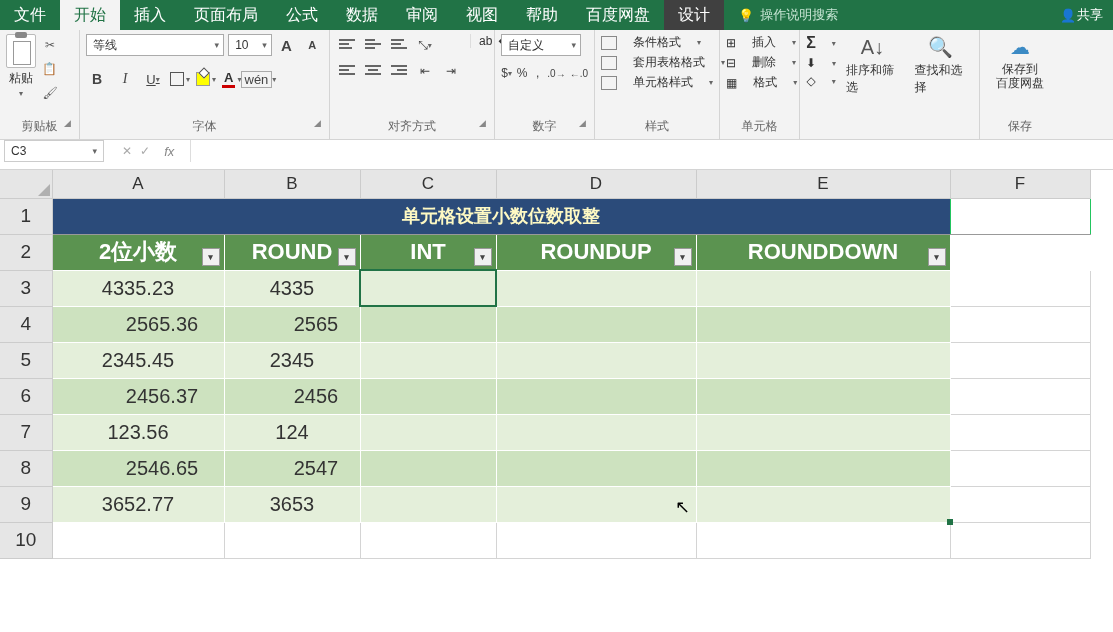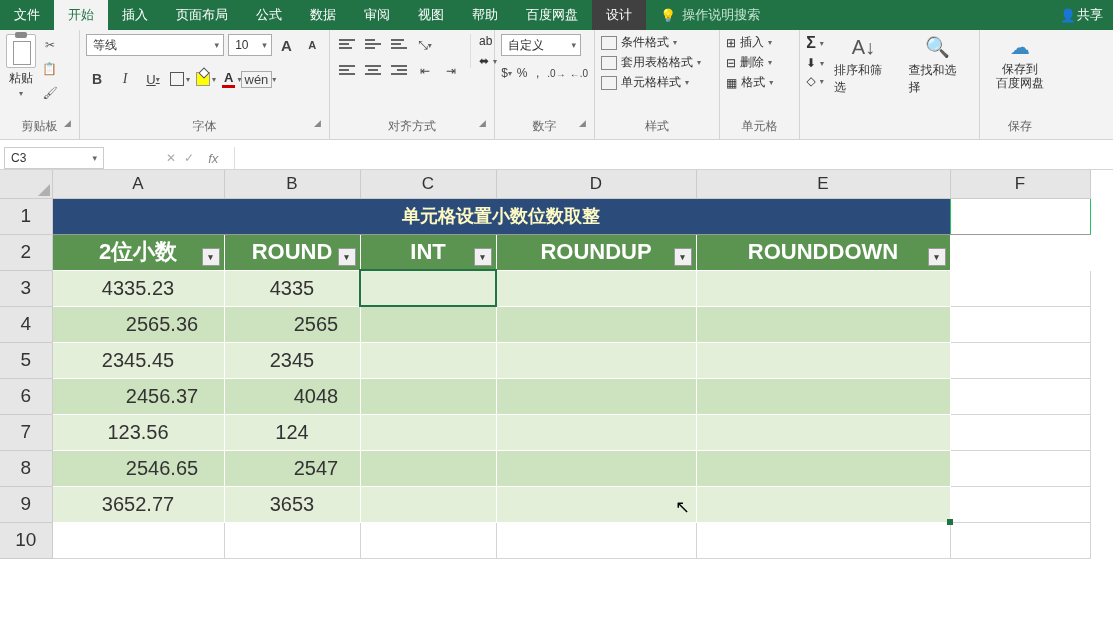--- a/index.html
+++ b/index.html
@@ -1,20 +1,20 @@
 <!DOCTYPE html>
 <html><head>
 <meta charset="utf-8">
 <style>
 * { box-sizing: border-box; margin: 0; padding: 0; font-family: "Microsoft YaHei", sans-serif; }
 body { width: 1113px; height: 632px; background: #fff; overflow: hidden; font-size: 12px; color: #333; }
 
 
 .menubar { height: 30px; background: #217346; display: flex; align-items: stretch; color: #fff; }
-.menubar .tab { padding: 0 14px; display: flex; align-items: center; font-size: 13px; cursor: pointer; }
+.menubar .tab { padding: 0 14px; display: flex; align-items: center; font-size: 16px; cursor: pointer; }
 .menubar .tab.active { background: #f3f3f3; color: #217346; }
 .menubar .spacer { flex: 1; }
 .menubar .tell-me { display: flex; align-items: center; padding: 0 14px; color: #c8e6d5; font-size: 13px; }
 .menubar .tell-me .bulb { margin-right: 6px; }
 .menubar .share { padding: 0 10px; display: flex; align-items: center; font-size: 13px; }
 
 
 .ribbon { height: 110px; background: #f3f3f3; border-bottom: 1px solid #d4d4d4; display: flex; }
 .rgroup { border-right: 1px solid #d4d4d4; display: flex; flex-direction: column; padding: 4px 6px 0 6px; }
 .rgroup .body { flex: 1; display: flex; align-items: flex-start; gap: 4px; }
@@ -46,41 +46,41 @@
 .fill-ico::before { content: ""; position: absolute; top: -4px; left: 3px; width: 6px; height: 6px; border: 1px solid #555; transform: rotate(45deg); background: #fff; }
 .fontcolor-ico { font-weight: bold; font-size: 13px; border-bottom: 3px solid #c00; padding: 0 2px; }
 .wen-ico { font-size: 13px; border: 1px solid #aaa; padding: 0 3px; }
 .drop { font-size: 8px; color: #666; }
 
 
 .align-rows { display: flex; flex-direction: column; gap: 4px; }
 .align-row { display: flex; gap: 4px; }
 .align-btn { width: 22px; height: 20px; display: flex; flex-direction: column; justify-content: center; gap: 2px; padding: 0 3px; }
 .align-btn span { height: 2px; background: #666; display: block; }
-.wrap-col { display: flex; flex-direction: column; gap: 6px; padding-left: 8px; border-left: 1px solid #ddd; margin-left: 4px; }
+.wrap-col { display: flex; flex-direction: row; gap: 6px; padding-left: 8px; border-left: 1px solid #ddd; margin-left: 4px; }
 .wrap-btn { display: flex; align-items: center; gap: 4px; font-size: 12px; }
 .num-select { width: 80px; }
 .num-row { display: flex; gap: 4px; }
 
 
 .style-col { display: flex; flex-direction: column; gap: 3px; }
-.style-btn { display: flex; align-items: center; gap: 4px; font-size: 12px; white-space: nowrap; }
+.style-btn { display: flex; align-items: center; gap: 16px; font-size: 12px; white-space: nowrap; }
 .style-ico { width: 16px; height: 14px; border: 1px solid #888; position: relative; }
 
 
 .cell-col { display: flex; flex-direction: column; gap: 3px; }
 
 
 .edit-col1 { display: flex; flex-direction: column; gap: 4px; align-items: center; }
 .sigma { font-size: 16px; font-weight: bold; }
 .big-col { display: flex; flex-direction: column; align-items: center; gap: 2px; padding: 0 6px; font-size: 12px; }
 .big-ico { width: 28px; height: 26px; display: flex; align-items: center; justify-content: center; font-size: 20px; }
 
 
-.formula-bar { height: 30px; background: #fff; border-bottom: 1px solid #d4d4d4; display: flex; align-items: flex-end; gap: 44px; }
+.formula-bar { height: 30px; background: #fff; border-bottom: 1px solid #d4d4d4; display: flex; align-items: flex-start; }
 .name-box { width: 100px; height: 22px; border: 1px solid #ccc; margin-left: 4px; display: flex; align-items: center; padding: 0 6px; font-size: 12px; }
 .name-box .arrow { margin-left: auto; font-size: 9px; color: #666; }
 .fx-btns { display: flex; align-items: center; gap: 8px; padding: 0 10px; color: #aaa; border-right: 1px solid #ddd; height: 22px; margin-left: 8px; }
 .fx-label { font-style: italic; font-size: 13px; color: #888; padding: 0 6px; }
 .fx-input { flex: 1; height: 22px; border: none; outline: none; padding: 0 6px; }
 
 
 .sheet-area { position: relative; height: 462px; overflow: hidden; background: #fff; }
 table.sheet { border-collapse: collapse; table-layout: fixed; }
 .corner { width: 52px; height: 28px; background: #e6e6e6; border-right: 1px solid #ccc; border-bottom: 1px solid #ccc; position: relative; }
@@ -415,21 +415,21 @@
     <td class="cell in-table">2345.45</td>
     <td class="cell in-table">2345</td>
     <td class="cell in-table"></td>
     <td class="cell in-table"></td>
     <td class="cell in-table"></td>
     <td class="cell"></td>
   </tr>
   <tr class="data-even">
     <th class="rowhdr">6</th>
     <td class="cell in-table">2456.37</td>
-    <td class="cell in-table">4048</td>
+    <td class="cell in-table">2456</td>
     <td class="cell in-table"></td>
     <td class="cell in-table"></td>
     <td class="cell in-table"></td>
     <td class="cell"></td>
   </tr>
   <tr class="data-odd">
     <th class="rowhdr">7</th>
     <td class="cell in-table">123.56</td>
     <td class="cell in-table">124</td>
     <td class="cell in-table"></td>

